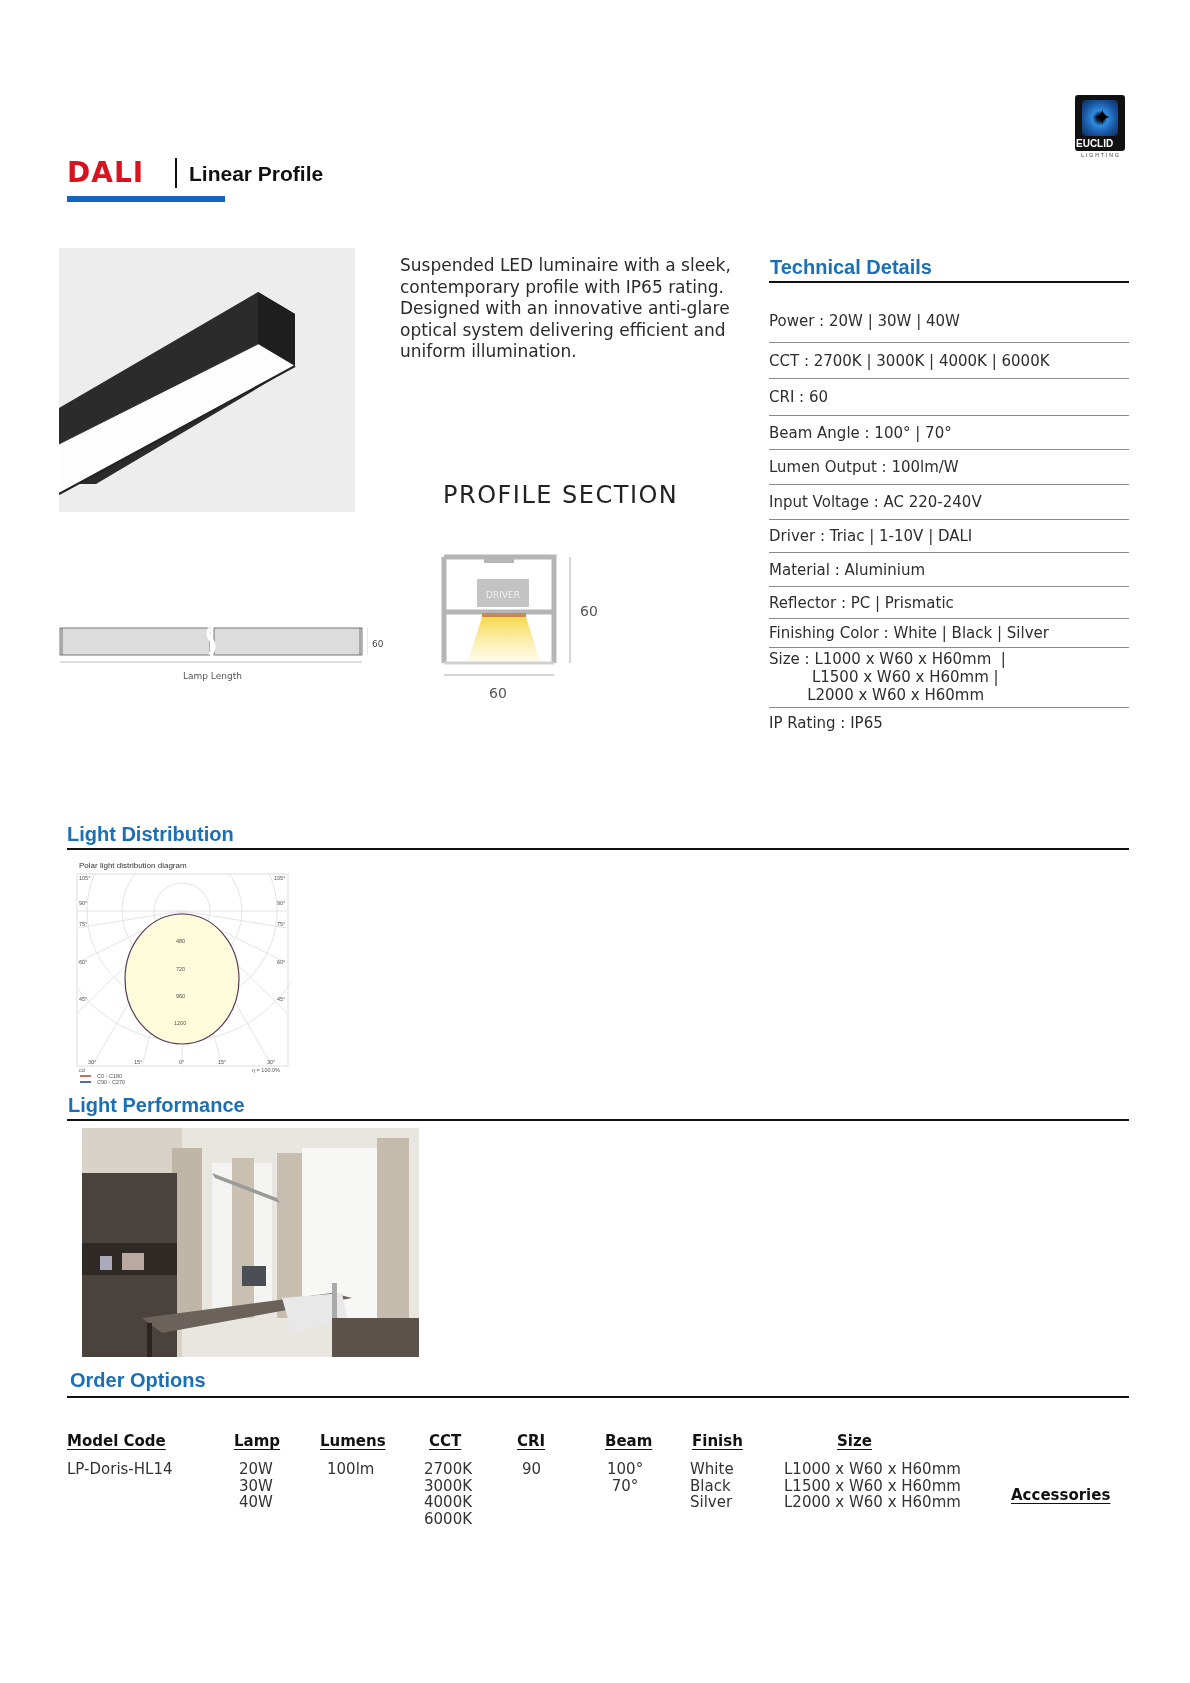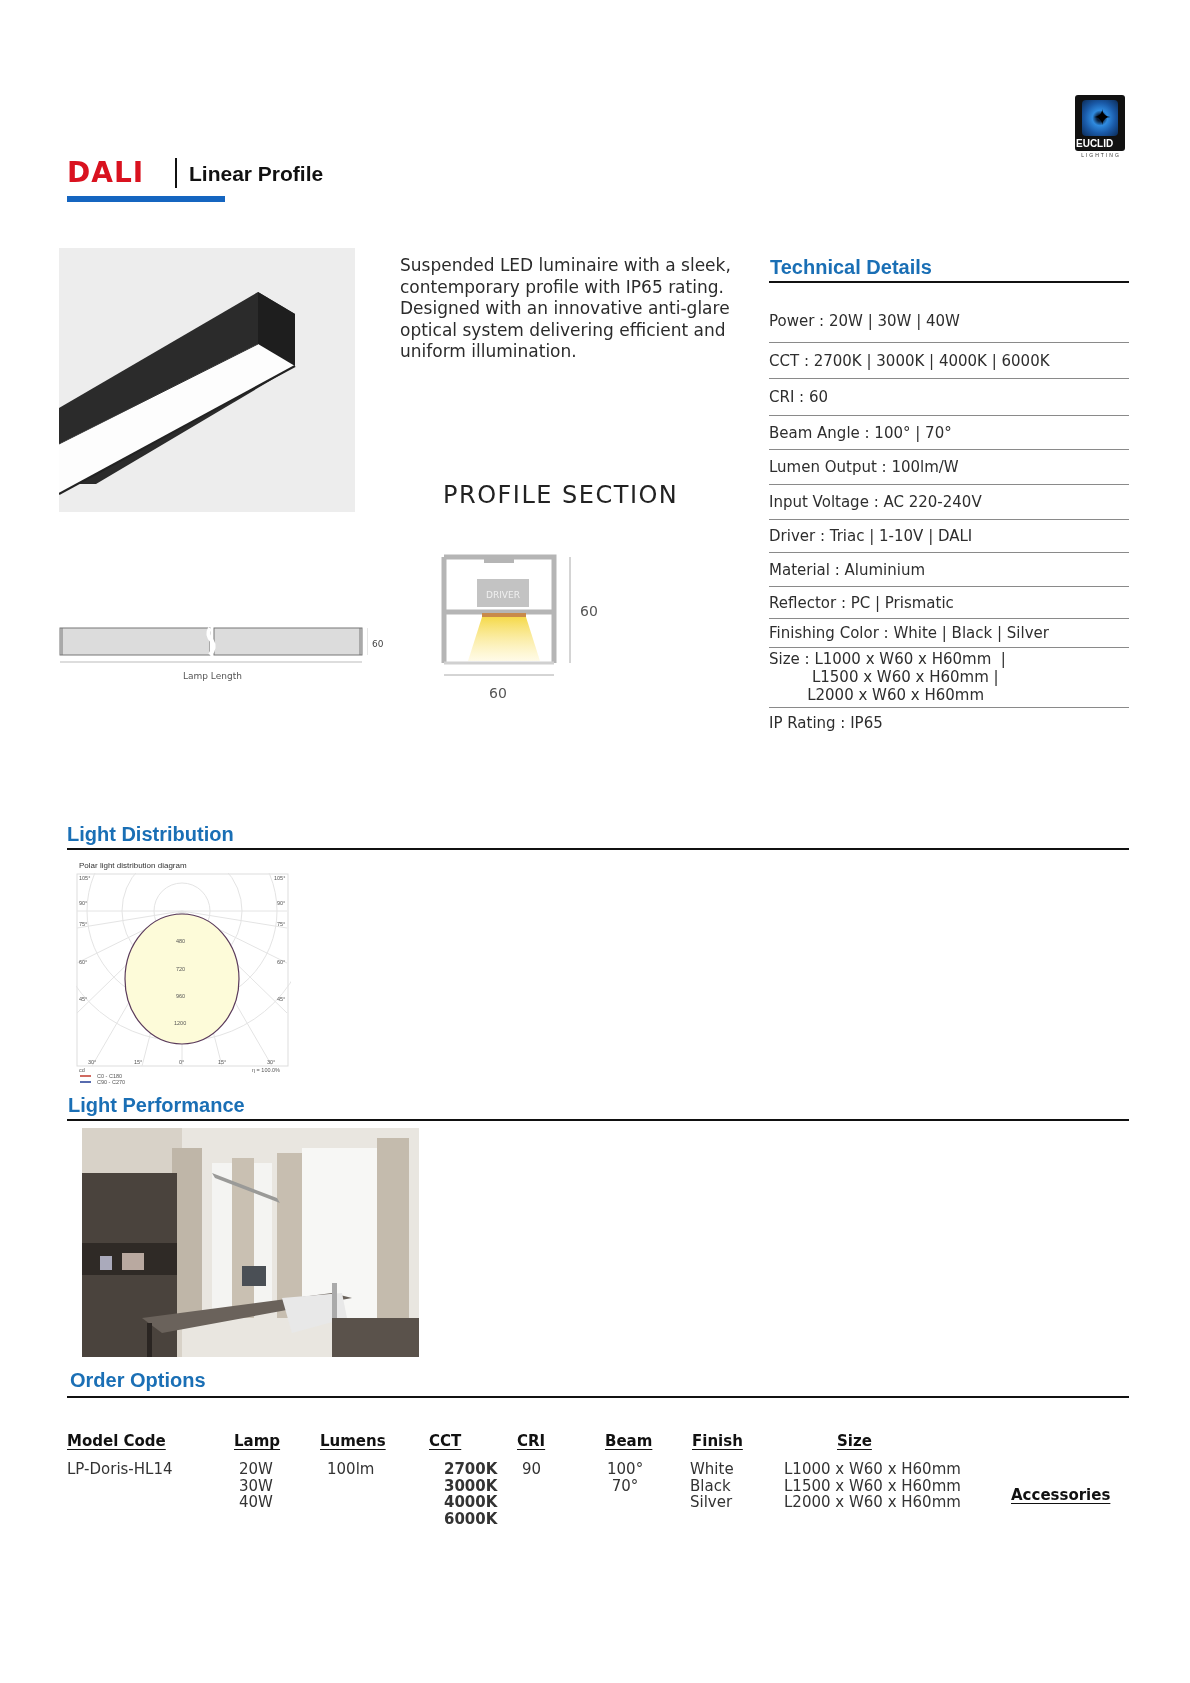--- a/index.html
+++ b/index.html
@@ -257,21 +257,21 @@
 <div class="abs th" style="left:605px;">Beam</div>
 <div class="abs th" style="left:692px;">Finish</div>
 <div class="abs th" style="left:837px;">Size</div>
 <div class="abs th" style="left:1011px; top:1486px;">Accessories</div>
 
 <div class="abs td" style="left:67px;">LP-Doris-HL14</div>
 <div class="abs td" style="left:239px;">20W
 30W
 40W</div>
 <div class="abs td" style="left:327px;">100lm</div>
-<div class="abs td" style="left:444px;font-weight:bold;">2700K
+<div class="abs td" style="left:424px;">2700K
 3000K
 4000K
 6000K</div>
 <div class="abs td" style="left:522px;">90</div>
 <div class="abs td" style="left:607px;">100°
  70°</div>
 <div class="abs td" style="left:690px;">White
 Black
 Silver</div>
 <div class="abs td" style="left:784px;">L1000 x W60 x H60mm

